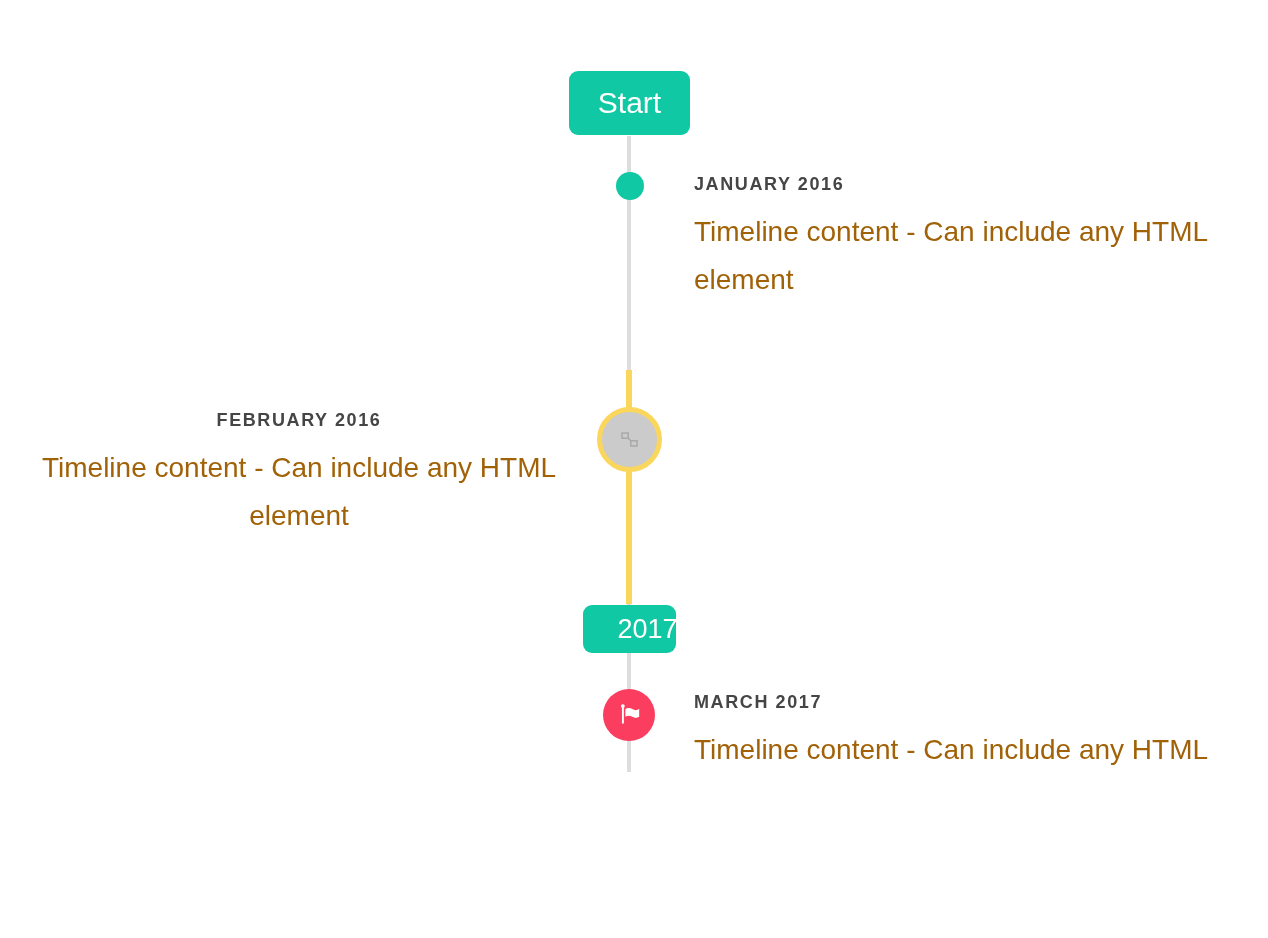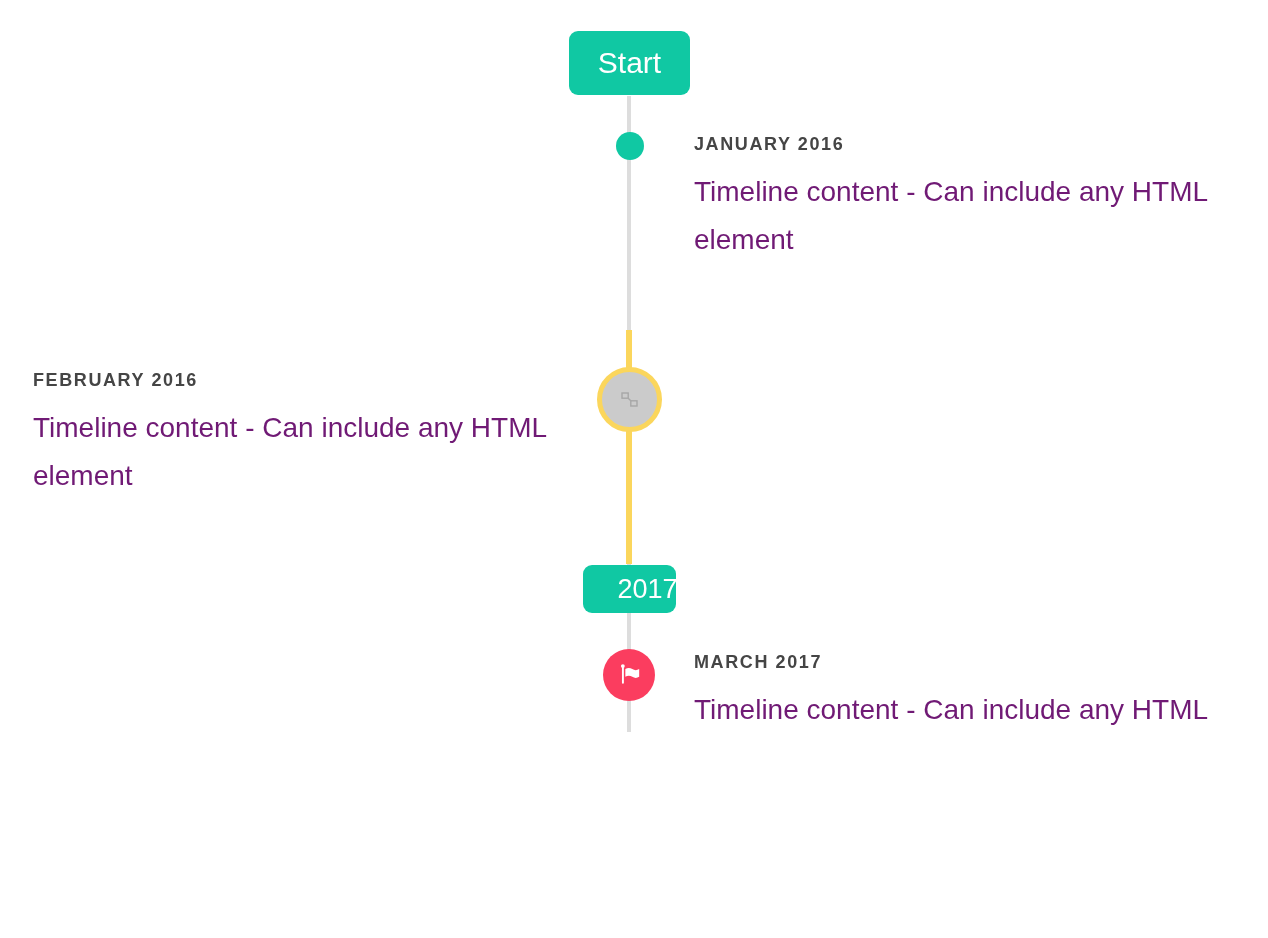--- a/index.html
+++ b/index.html
@@ -7,20 +7,21 @@
     padding: 0;
     background: #ffffff;
     font-family: "Liberation Sans", sans-serif;
   }
   .canvas {
     position: relative;
     width: 1268px;
     height: 732px;
     background: #ffffff;
     overflow: hidden;
+    margin-top: 40px;
   }
   
   .line {
     position: absolute;
     left: 627px;
     top: 96px;
     width: 4px;
     height: 752px;
     background: #dddddd;
   }
@@ -66,34 +67,34 @@
     width: 52px; height: 52px;
     background: #fb3d5f;
   }
 
   
   .content {
     position: absolute;
     width: 532px;
   }
   .content.side-right { left: 694px; text-align: left; }
-  .content.side-left  { right: 703px; text-align: left; }
+  .content.side-left  { right: 703px; text-align: center; }
   .content .item-title {
     margin: 0 0 13px 0;
     font-size: 18px;
     font-weight: bold;
     letter-spacing: 1.6px;
     color: #454545;
     line-height: 22px;
   }
   .content .item-body {
     margin: 0;
     font-size: 28px;
     line-height: 48px;
-    color: #701a75;
+    color: #a16207;
     font-weight: 400;
   }
   .content.pos-jan { top: 133px; }
   .content.pos-feb { top: 369px; }
   .content.pos-mar { top: 651px; }
 
   .flag-svg { width: 27px; height: 27px; display: block; }
   .broken-img-svg { width: 17px; height: 15px; display: block; opacity: 0.75; }
 </style>
 </head>

